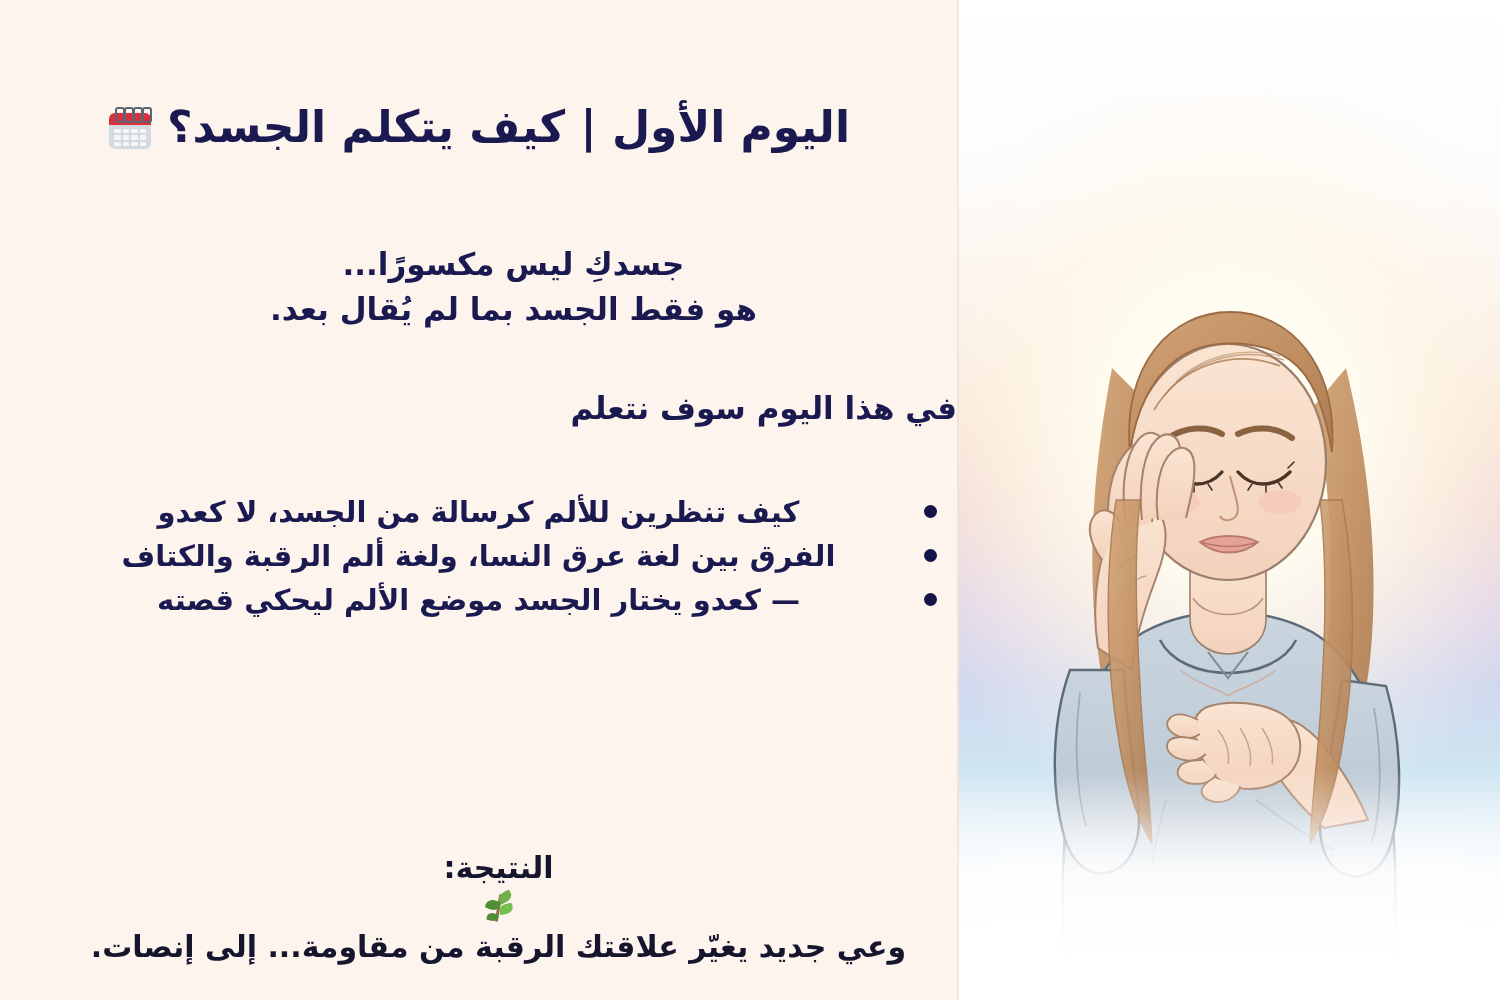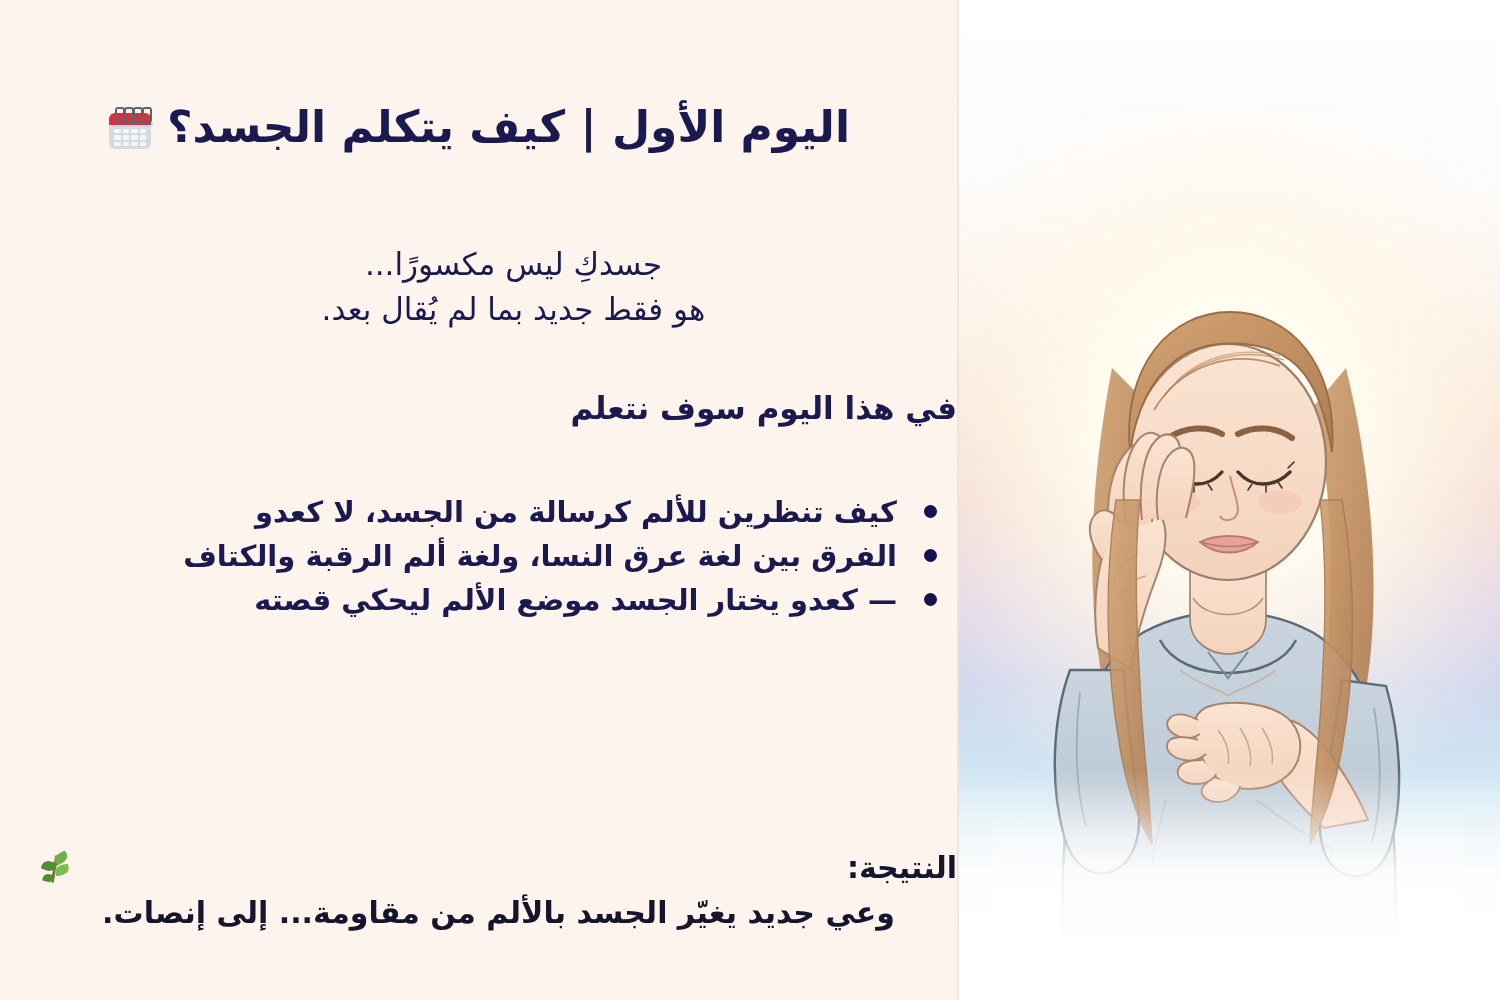--- a/index.html
+++ b/index.html
@@ -77,21 +77,21 @@
     gap:2px;
   }
   .emoji-cal .cal-grid i{background:#F4F7F9;border-radius:1px;display:block;}
 
   .intro-block{
     position:absolute;
     top:242px; right:0; left:0;
     text-align:center;
     color:#1A1A50;
     font-size:31px;
-    font-weight:400;
+    font-weight:700;
     line-height:1.45;
   }
   .intro-block .line{display:block;padding-left:70px;}
 
   .learn-line{
     position:absolute;
     top:390px; right:0; left:0;
     text-align:right;
     color:#1A1A50;
     font-size:31px;
@@ -110,21 +110,21 @@
     color:#1A1A50;
     font-size:29px;
     font-weight:700;
     line-height:1.42;
     direction:rtl;
   }
   .bullets li{
     position:relative;
     padding-right:40px;
     margin-bottom:3px;
-    text-align:right;
+    text-align:center;
   }
   .bullets li .dot{
     position:absolute;
     right:0;top:13px;
     width:13px;height:13px;
     border-radius:50%;
     background:#14144A;
   }
 
   .conclusion{
@@ -132,21 +132,21 @@
     top:845px; right:0; left:0;
     text-align:center;
     color:#15152E;
     font-size:30px;
     font-weight:700;
     line-height:1.5;
     padding-left:40px;
     box-sizing:border-box;
   }
   .conclusion .head-row{
-    display:flex;flex-direction:row;align-items:center;justify-content:space-between;gap:9px;
+    display:flex;flex-direction:column;align-items:center;justify-content:space-between;
   }
   .emoji-herb{
     width:30px;height:34px;position:relative;display:inline-block;flex:0 0 auto;
   }
   .emoji-herb .stem{
     position:absolute;left:13px;top:4px;width:3px;height:28px;
     background:#9A6A46;transform:rotate(9deg);border-radius:2px;
   }
   .emoji-herb .leaf{
     position:absolute;width:14px;height:10px;background:#6FB04A;border-radius:60% 10% 60% 10%;
@@ -237,21 +237,21 @@
             <i></i>
             <i></i>
             <i></i>
             <i></i>
         </span>
       </span>
     </div>
 
     <div class="intro-block">
       <span class="line">جسدكِ ليس مكسورًا...</span>
-      <span class="line">هو فقط جديد بما لم يُقال بعد.</span>
+      <span class="line">هو فقط الجسد بما لم يُقال بعد.</span>
     </div>
 
     <div class="learn-line">في هذا اليوم سوف نتعلم</div>
 
     <ul class="bullets">
       <li>
         <span class="dot"></span>
         <span>كيف تنظرين للألم كرسالة من الجسد، لا كعدو</span>
       </li>
       <li>
@@ -268,21 +268,21 @@
       <div class="head-row">
         <span>النتيجة:</span>
         <span class="emoji-herb">
           <span class="stem"></span>
           <span class="leaf l1"></span>
           <span class="leaf l2"></span>
           <span class="leaf l3"></span>
           <span class="leaf l4"></span>
         </span>
       </div>
-      <div>وعي جديد يغيّر الجسد بالألم من مقاومة... إلى إنصات.</div>
+      <div>وعي جديد يغيّر علاقتك الرقبة من مقاومة... إلى إنصات.</div>
     </div>
 
   </section>
 
   <section class="illus-panel">
     <div class="bg-grad"></div>
     <div class="bg-halo"></div>
 
     <div class="figure">
       <svg viewBox="0 0 470 800" xmlns="http://www.w3.org/2000/svg" aria-hidden="true">

